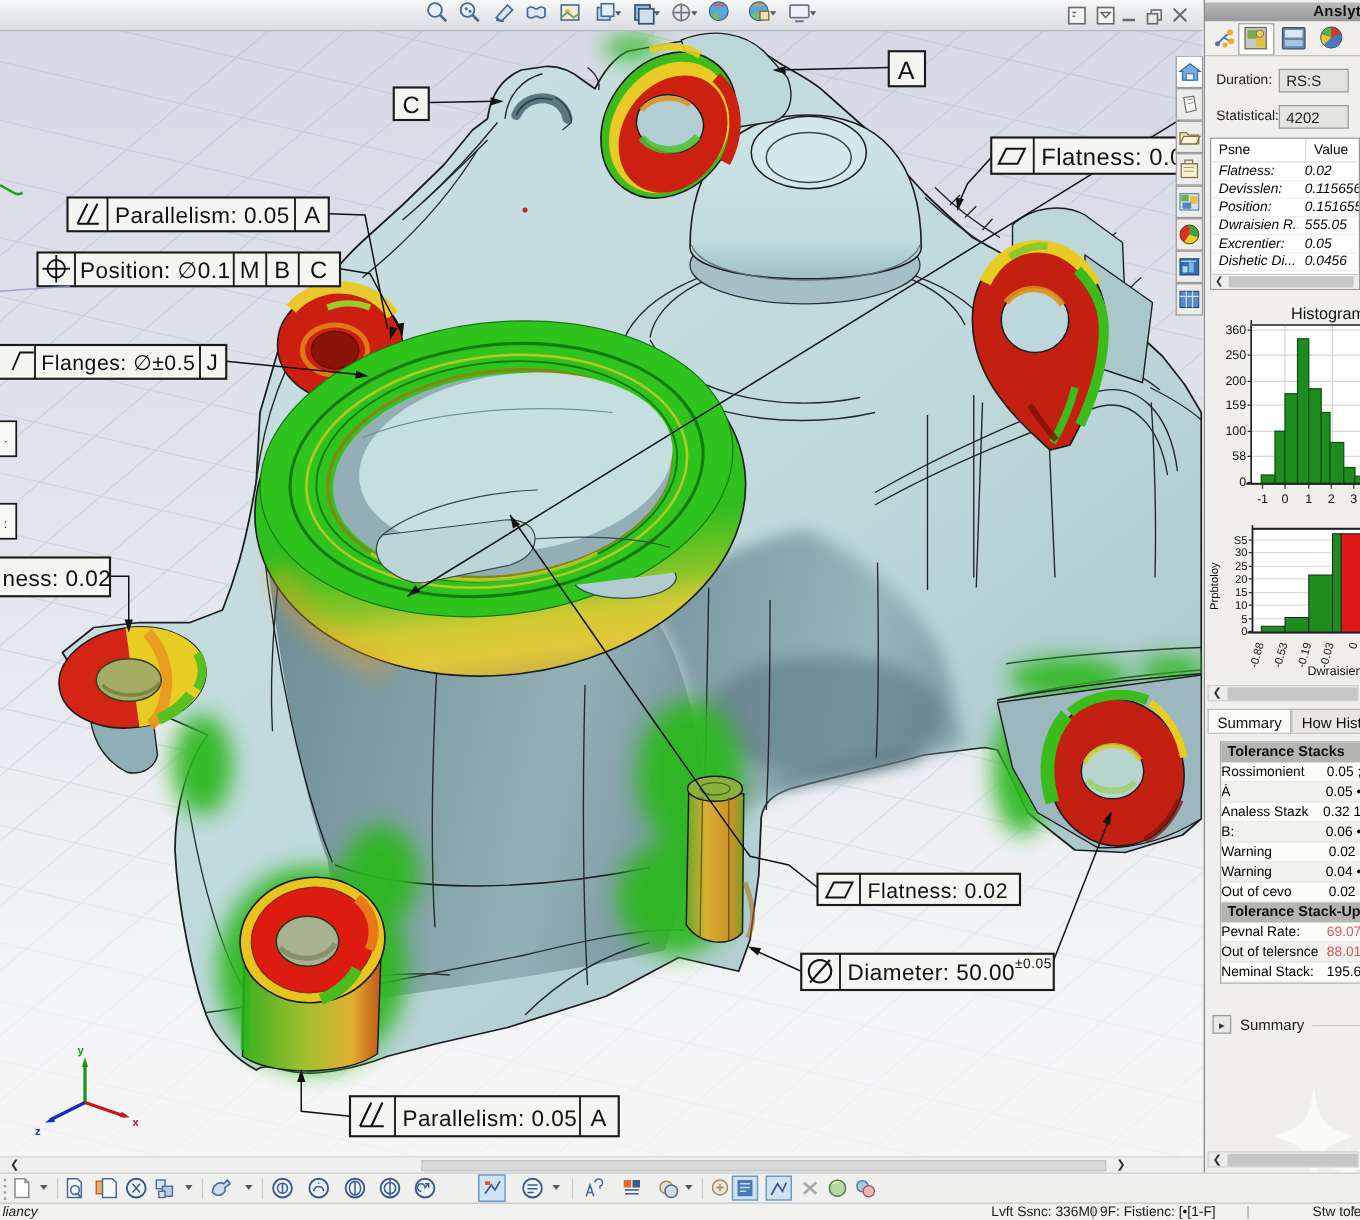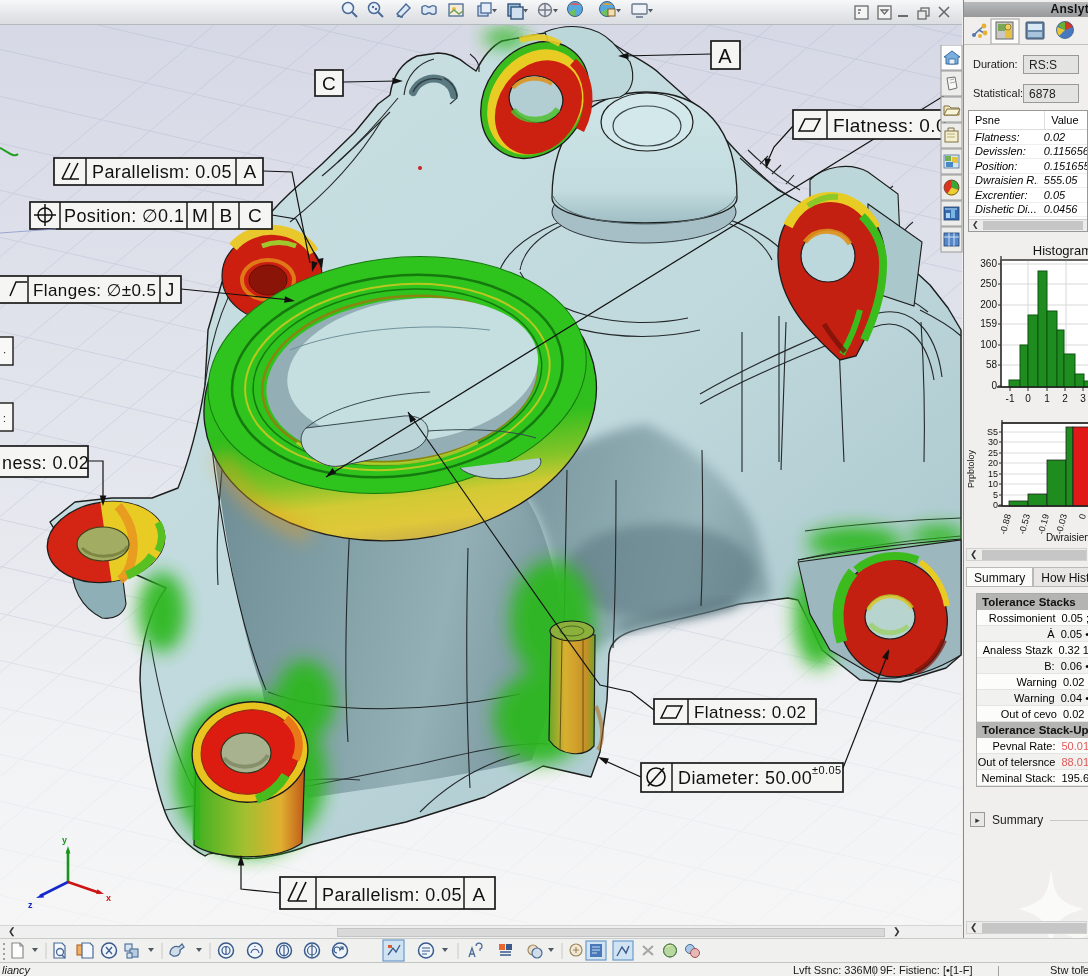--- a/index.html
+++ b/index.html
@@ -39,21 +39,21 @@
 #h2x { position:absolute; left:82px; top:532px; font-size:10px; color:#111; }
 .pscroll { position:absolute; left:2px; width:121px; height:13px; background:#ececea; border:1px solid #d0d0d0; }
 .pscroll .sarr { position:absolute; left:3px; top:0px; font-size:9px; color:#333; }
 .pscroll .thumb2 { position:absolute; left:15px; top:1px; width:104px; height:10px; background:#c6c6c6; }
 #tabs { position:absolute; left:2px; top:567px; width:123px; height:20px; border-bottom:1px solid #b8b8b4; display:flex; }
 .tab { font-size:12px; color:#111; padding:3px 7px 0 7px; background:#e7e6e4; border:1px solid #b8b8b4; border-bottom:none; white-space:nowrap; }
 .tab.active { background:#fbfbfa; }
 #toltable { position:absolute; left:12px; top:593px; width:113px; background:#fcfcfb; border:1px solid #aaa; border-right:none; font-size:11px; }
 .tolhead { background:#b4b4b2; font-weight:bold; color:#111; padding:2px 0 2px 5px; font-size:11.5px; white-space:nowrap; }
 .tolrow { display:flex; border-bottom:1px solid #e4e4e2; }
-.tolrow .tl { width:84px; text-align:right; padding:1.5px 4px 1.5px 0; white-space:nowrap; overflow:hidden; }
+.tolrow .tl { width:84px; text-align:left; padding:1.5px 4px 1.5px 0; white-space:nowrap; overflow:hidden; }
 .tolrow .tv { padding:1.5px 0 0 2px; white-space:nowrap; }
 .tolrow.red .tv { color:#e05858; }
 .tolrow:nth-child(odd) { background:#f1f1ef; }
 #sumbar { position:absolute; left:6px; top:812px; width:119px; height:18px; }
 #sumbtn { position:absolute; left:0; top:0; width:15px; height:15px; border:1px solid #999; background:#e8e8e6; font-size:9px; text-align:center; line-height:14px; color:#333; }
 #sumtxt { position:absolute; left:22px; top:1px; font-size:12px; color:#1a1a1a; }
 #sumline { position:absolute; left:80px; top:8px; width:40px; border-top:1px solid #c8c8c4; }
 #wm { position:absolute; left:42px; top:868px; }
 </style></head>
 <body>
@@ -632,21 +632,21 @@
             <path d="M2,5 a8.5,8.5 0 0 1 7,-4.5 l0,8.5 Z" fill="#68b030"></path>
             <path d="M9,0.5 a8.5,8.5 0 0 1 8,5.5 l-8,3 Z" fill="#d03828"></path>
             <path d="M1,6 a8.5,8.5 0 0 0 2,9 l6,-6 Z" fill="#e8c830"></path>
             <circle cx="9" cy="9" r="8.5" fill="none" stroke="#3a5a88" stroke-width="0.8"></circle>
           </g>
  </svg>
 </div>
 <div class="plabel" style="top:58px;">Duration:</div>
 <div class="pinput" style="top:55px;">RS:S</div>
 <div class="plabel" style="top:87px;">Statistical:</div>
-<div class="pinput" style="top:84px;">6878</div>
+<div class="pinput" style="top:84px;">4202</div>
 <div id="ptable">
  <div class="thead">
           <span>Psne</span>
           <span class="v">Value</span>
         </div>
  <div class="trow">
           <span>Flatness:</span>
           <span class="v">0.02</span>
         </div>
         <div class="trow">
@@ -799,21 +799,21 @@
           <span class="tl">Warning</span>
           <span class="tv">0.04 •</span>
         </div>
         <div class="tolrow">
           <span class="tl">Out of cevo</span>
           <span class="tv">0.02</span>
         </div>
  <div class="tolhead">Tolerance Stack-Up</div>
  <div class="tolrow red">
           <span class="tl">Pevnal Rate:</span>
-          <span class="tv">50.01</span>
+          <span class="tv">69.07</span>
         </div>
         <div class="tolrow red">
           <span class="tl">Out of telersnce</span>
           <span class="tv">88.01</span>
         </div>
         <div class="tolrow">
           <span class="tl">Neminal Stack:</span>
           <span class="tv">195.6</span>
         </div>
 </div>

